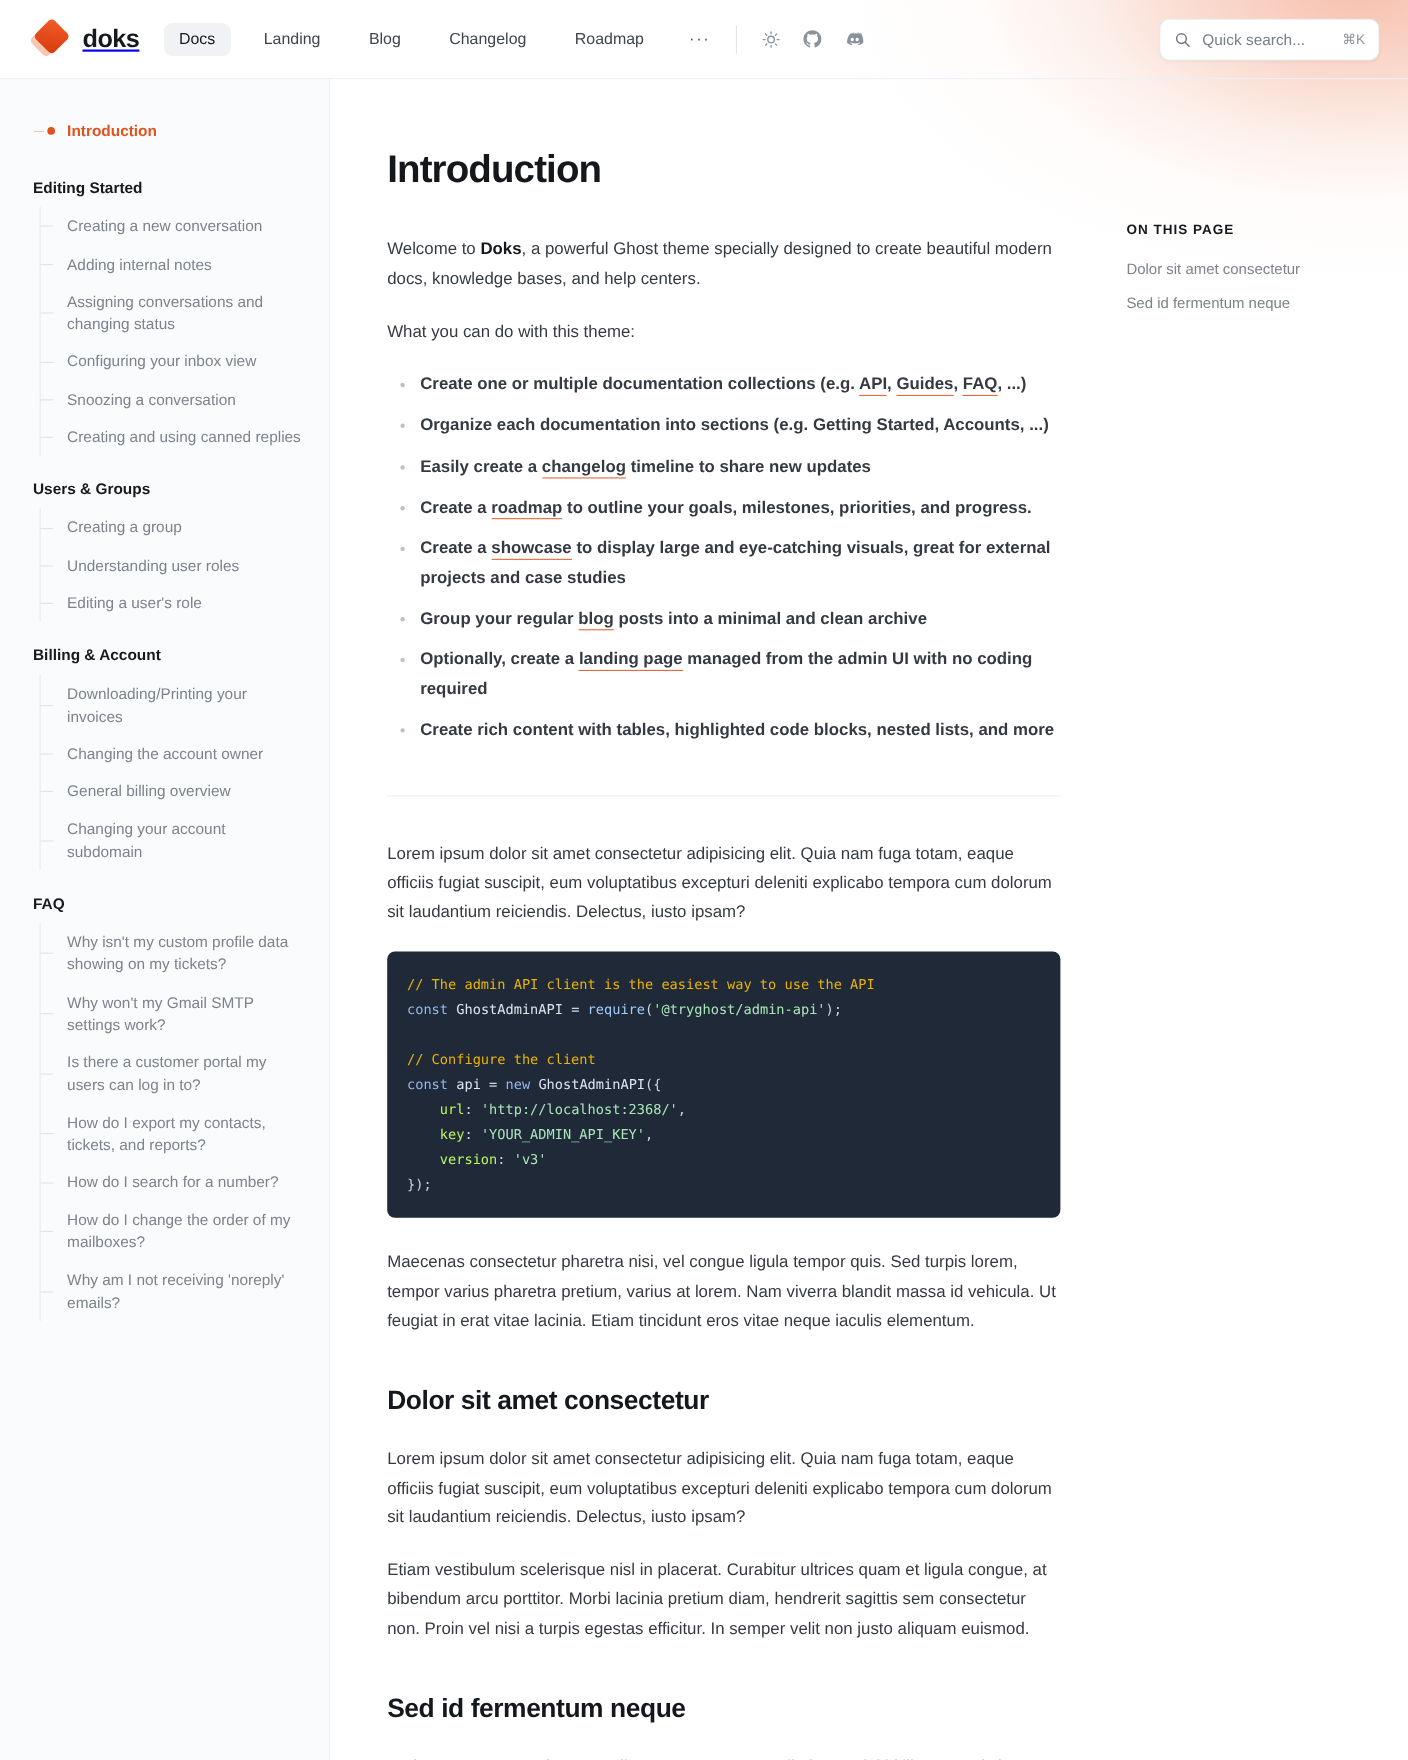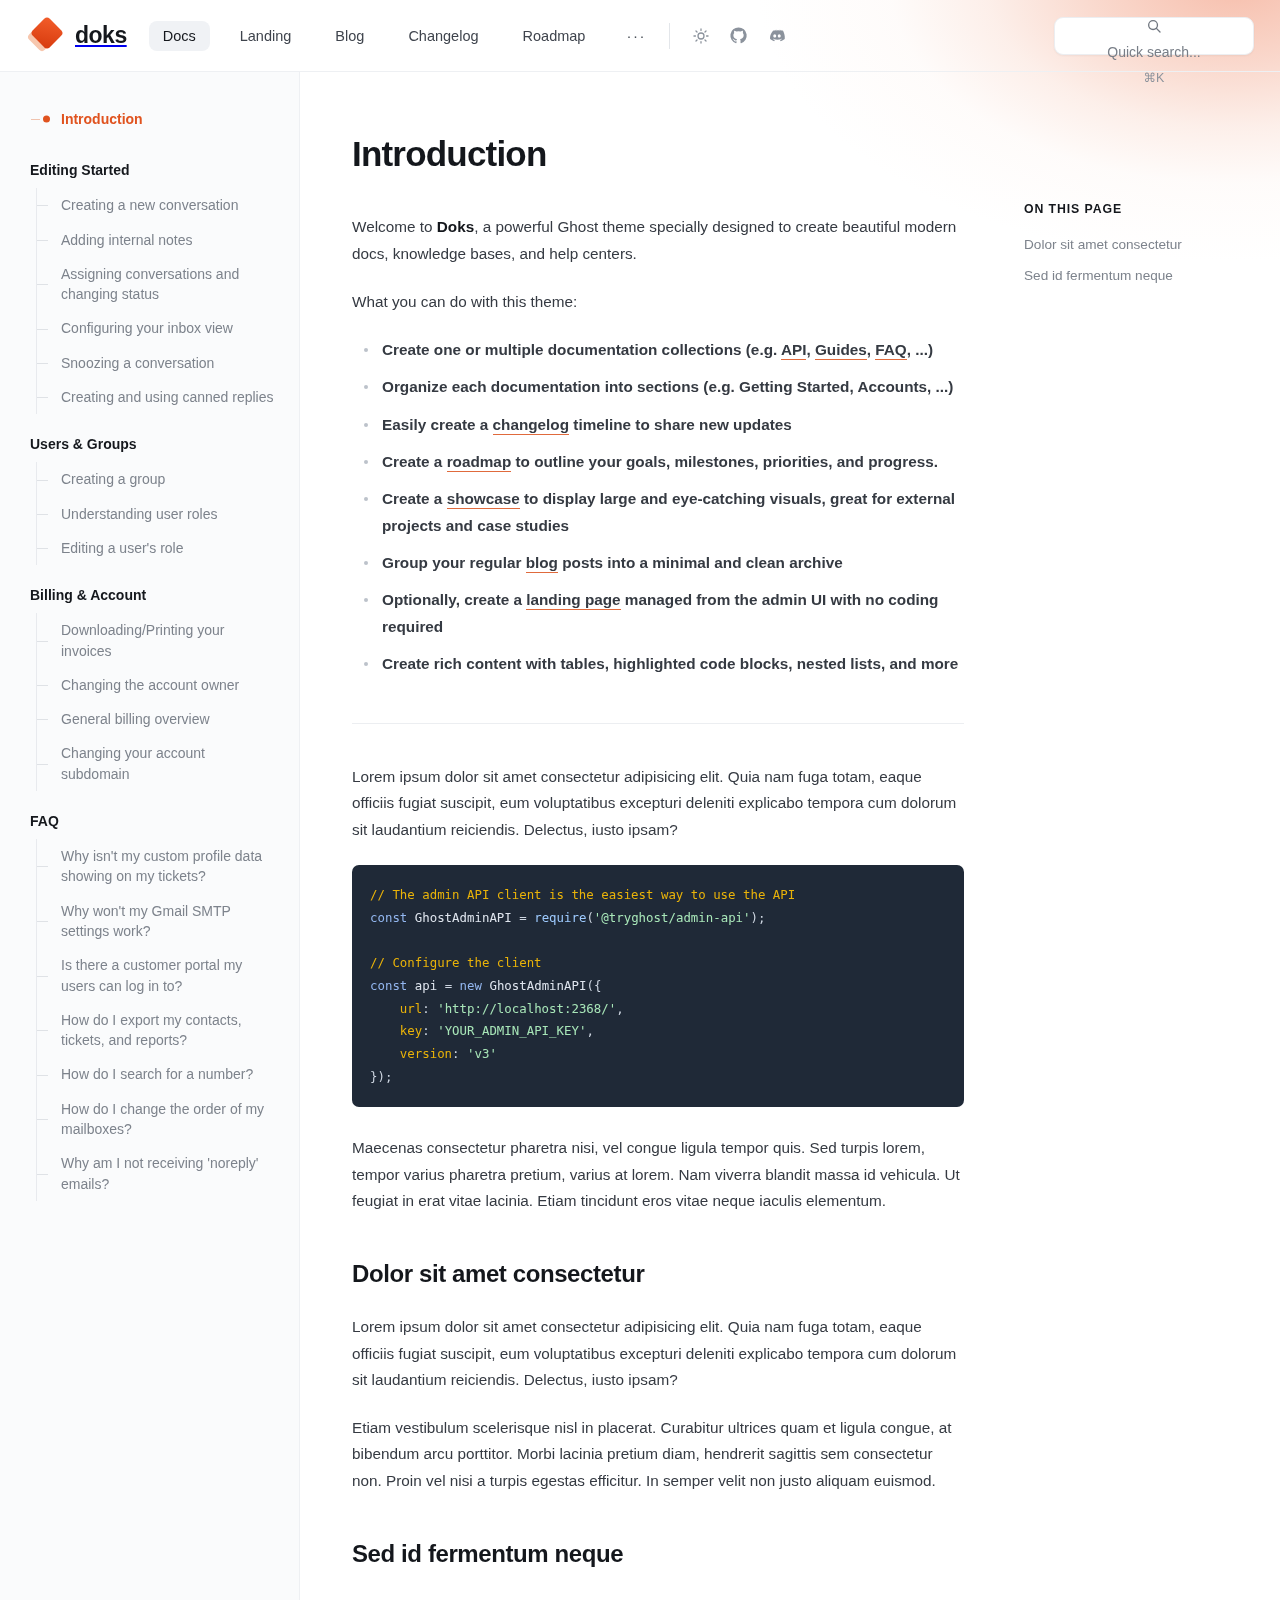--- a/index.html
+++ b/index.html
@@ -126,21 +126,20 @@
     display: flex;
     align-items: center;
     gap: 10px;
     width: 200px;
     height: 38px;
     padding: 0 12px;
     background: #ffffff;
     border: 1px solid #eceef1;
     border-radius: 9px;
     box-shadow: 0 1px 2px rgba(30,35,45,0.05);
-    flex-direction: column;
   }
   .search-box .s-icon { color: #70767f; display: flex; flex: 0 0 auto; }
   .search-ph {
     flex: 1;
     font-size: 14px;
     color: #787e87;
     white-space: nowrap;
   }
   .search-kbd {
     font-size: 12.5px;
@@ -297,21 +296,21 @@
     font-family: "DejaVu Sans Mono", monospace;
     font-size: 12.4px;
     line-height: 1.83;
     color: #e3e8ef;
     white-space: pre;
   }
   .c-comment { color: #eab308; }
   .c-key     { color: #93b7f0; }
   .c-fn      { color: #9ecbff; }
   .c-str     { color: #a8e6b8; }
-  .c-prop    { color: #eab308; }
+  .c-prop    { color: #bef264; }
   .c-plain   { color: #dfe5ee; }
   .c-punct   { color: #cdd5e0; }
 
   
   .toc {
     width: 256px;
     flex: 0 0 256px;
     padding: 130px 30px 0 0;
   }
   .toc-title {

